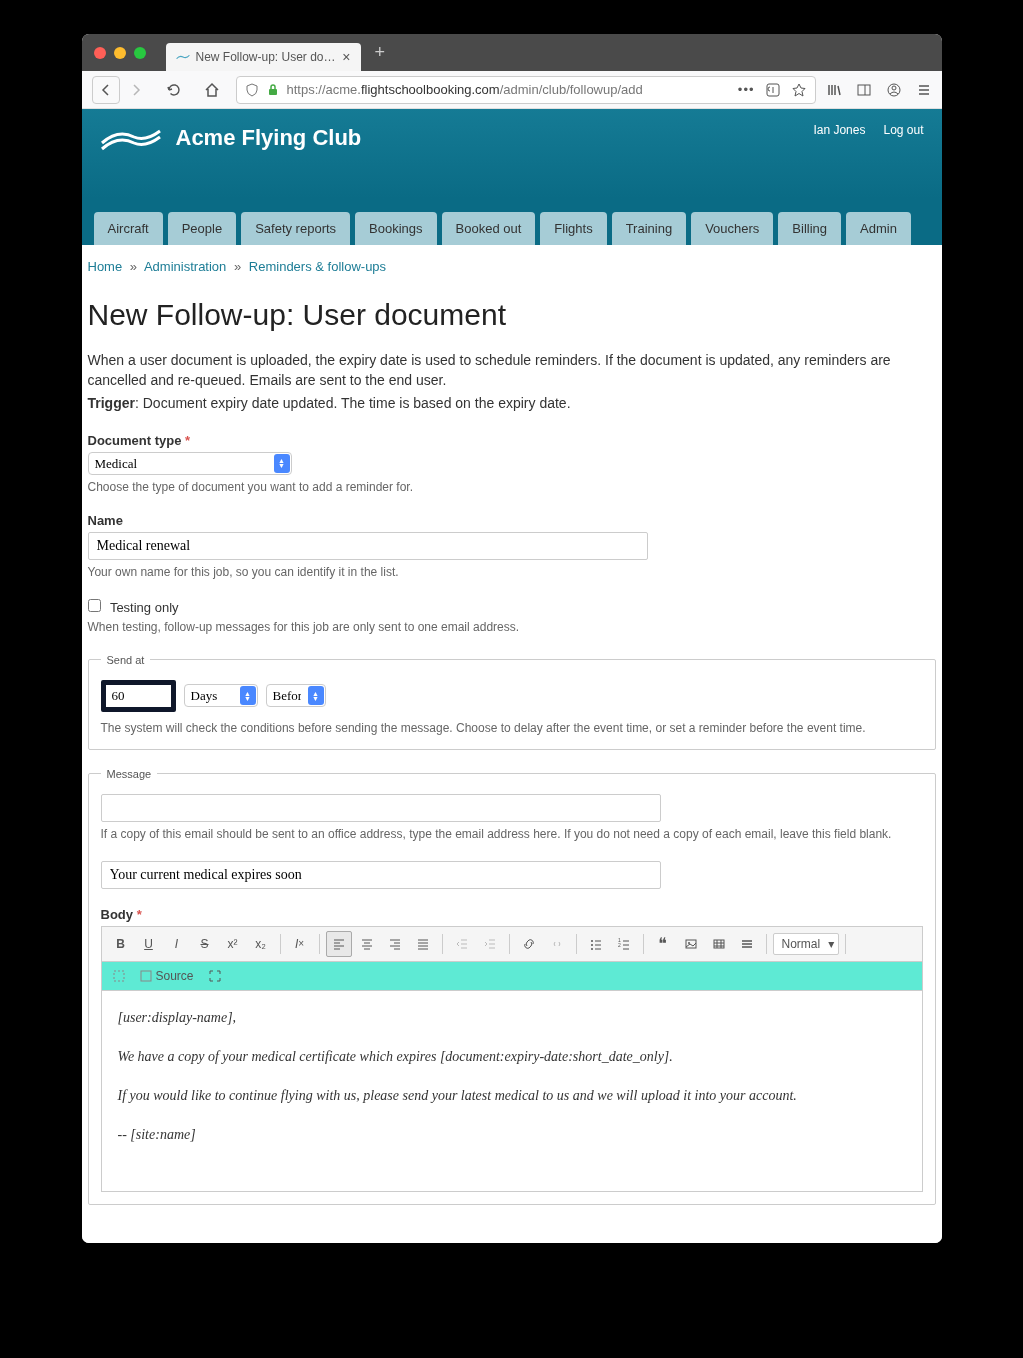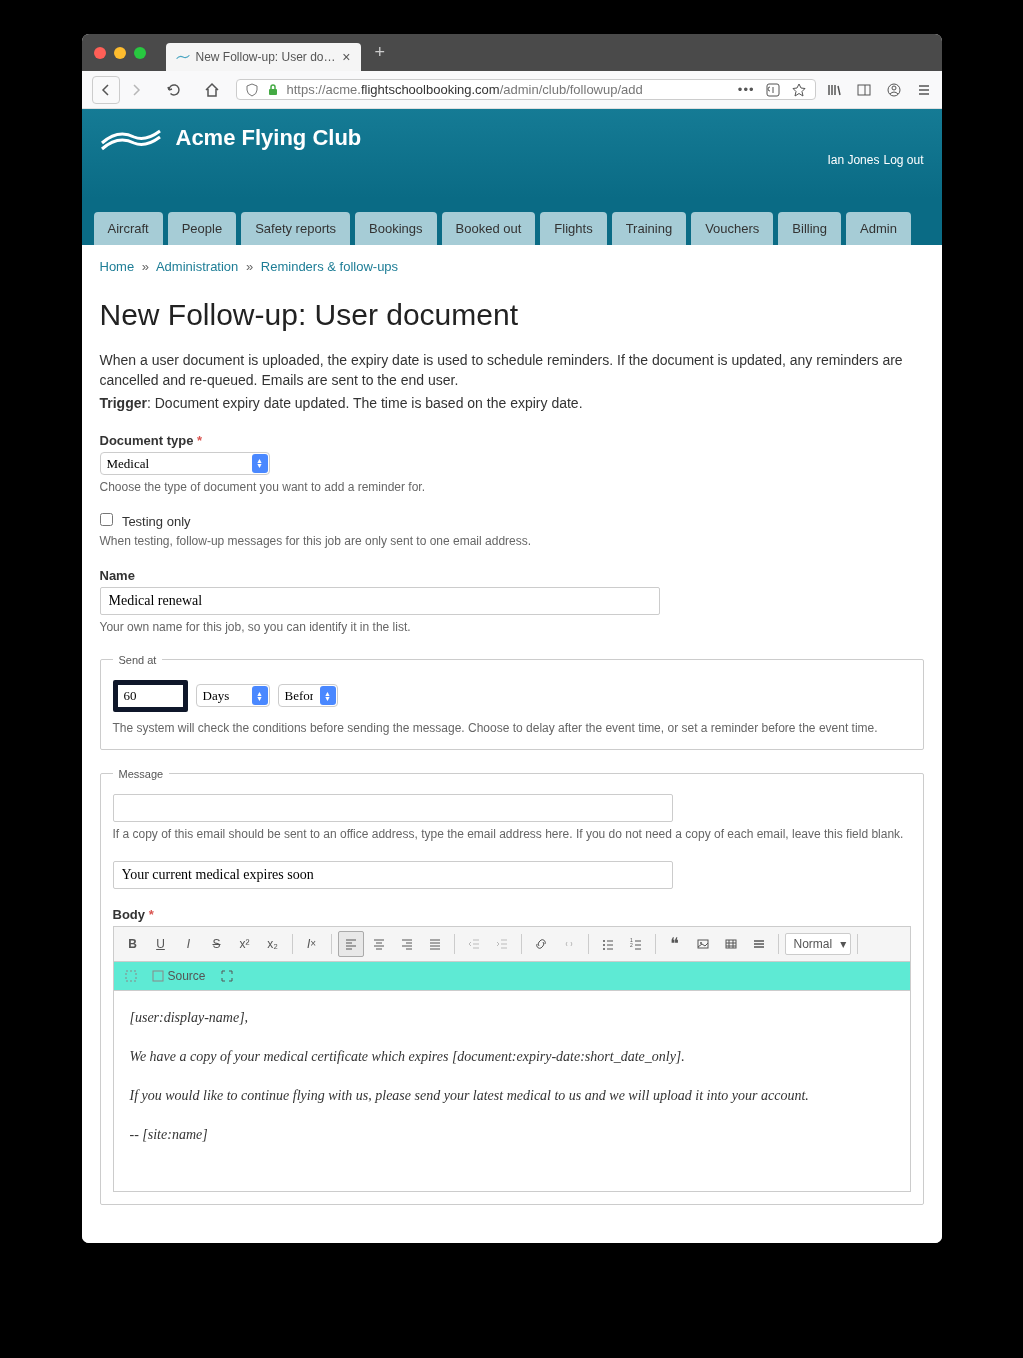--- a/index.html
+++ b/index.html
@@ -10,34 +10,34 @@
   .dot { width: 12px; height: 12px; border-radius: 50%; }
   .dot-r { background: #ff5f57; } .dot-y { background: #febc2e; } .dot-g { background: #28c840; }
   .tab { background: #f5f5f5; height: 28px; display: flex; align-items: center; padding: 0 10px; border-top-left-radius: 4px; border-top-right-radius: 4px; gap: 6px; font-size: 12px; color: #555; max-width: 195px; align-self: flex-end; }
   .tab-favicon svg { width: 14px; height: 10px; }
   .tab-close { margin-left: auto; font-size: 14px; color: #555; }
   .newtab { color: #ccc; margin-left: 14px; font-size: 18px; }
   .toolbar { background: #f9f9fa; height: 38px; display: flex; align-items: center; padding: 0 10px; gap: 10px; border-bottom: 1px solid #e0e0e0; }
   .nav-btns { display: flex; gap: 2px; }
   .nav-btn { width: 28px; height: 28px; display: flex; align-items: center; justify-content: center; color: #555; border-radius: 4px; }
   .nav-btn.back { border: 1px solid #ccc; border-radius: 4px; }
-  .urlbar { flex: 1; height: 21px; border: 1px solid #ccc; border-radius: 4px; display: flex; align-items: center; padding: 0 8px; gap: 8px; font-size: 13px; color: #777; background: #fff; }
+  .urlbar { flex: 1; height: 28px; border: 1px solid #ccc; border-radius: 4px; display: flex; align-items: center; padding: 0 8px; gap: 8px; font-size: 13px; color: #777; background: #fff; }
   .url-domain { color: #333; }
   .urlbar-end { margin-left: auto; display: flex; gap: 10px; align-items: center; color: #555; }
   .tool-icons { display: flex; gap: 14px; color: #555; align-items: center; }
   .page { background: #fff; }
-  .header { background: linear-gradient(#157b95, #0a6b85); color: #fff; padding: 14px 18px 16px; height: 90px; display: flex; align-items: flex-start; flex-direction: column; }
+  .header { background: linear-gradient(#157b95, #0a6b85); color: #fff; padding: 14px 18px 16px; height: 90px; display: flex; align-items: flex-start; }
   .logo { display: flex; align-items: center; gap: 14px; }
   .logo svg { width: 62px; height: 30px; }
   .club-name { font-size: 22px; font-weight: 600; }
-  .header-right { margin-left: auto; display: flex; gap: 4px; font-size: 12px; }
+  .header-right { margin-left: auto; display: flex; gap: 18px; font-size: 12px; }
   .header-right a { color: #fff; text-decoration: none; }
   .navbar { background: #0a6b85; padding: 0 12px; display: flex; gap: 5px; }
   .nav-tab { background: #a6ccd6; color: #333; padding: 9px 14px; border-top-left-radius: 4px; border-top-right-radius: 4px; font-size: 13px; margin-top: 13px; }
-  .content { padding: 14px 18px 20px; color: #333; }
+  .content { padding: 14px 6px 20px; color: #333; }
   .breadcrumb { font-size: 13px; margin-bottom: 24px; }
   .breadcrumb a { color: #1d7d96; text-decoration: none; }
   .breadcrumb .sep { color: #666; margin: 0 4px; }
   h1 { font-size: 30px; font-weight: 400; color: #222; margin-bottom: 18px; }
   .intro { font-size: 14px; color: #333; line-height: 1.45; margin-bottom: 4px; }
   .trigger { font-size: 14px; margin-bottom: 22px; }
   .trigger b { font-weight: 700; }
   .field { margin-bottom: 18px; }
   .field-label { font-weight: 700; font-size: 13px; margin-bottom: 4px; display: block; }
   .req { color: #d9534f; }
@@ -209,37 +209,37 @@
       </div>
 
       <h1>New Follow-up: User document</h1>
 
       <p class="intro">When a user document is uploaded, the expiry date is used to schedule reminders. If the document is updated, any reminders are cancelled and re-queued. Emails are sent to the end user.</p>
       <p class="trigger"><b>Trigger</b><span>: Document expiry date updated. The time is based on the expiry date.</span></p>
 
       <div class="field">
         <label class="field-label"><span>Document type</span> <span class="req">*</span></label>
         <span class="select-wrap">
-          <select class="mac" style="width:170px">
+          <select class="mac" style="width:204px">
             <option>Medical</option>
           </select>
           <span class="caret">▲<br>▼</span>
         </span>
         <div class="help">Choose the type of document you want to add a reminder for.</div>
       </div>
 
       <div class="field">
-        <label><input type="checkbox" style=""> <span>Testing only</span></label>
-        <div class="help">When testing, follow-up messages for this job are only sent to one email address.</div>
-      </div>
-
-      <div class="field">
         <label class="field-label">Name</label>
         <input class="textin" value="Medical renewal" style="">
         <div class="help">Your own name for this job, so you can identify it in the list.</div>
+      </div>
+
+      <div class="field">
+        <label><input type="checkbox" style=""> <span>Testing only</span></label>
+        <div class="help">When testing, follow-up messages for this job are only sent to one email address.</div>
       </div>
 
       <fieldset>
         <legend>Send at</legend>
         <div class="sendat-row">
           <input class="num" value="60" style="">
           <span class="select-wrap">
             <select class="mac" style="width:74px">
               <option>Days</option>
             </select>

